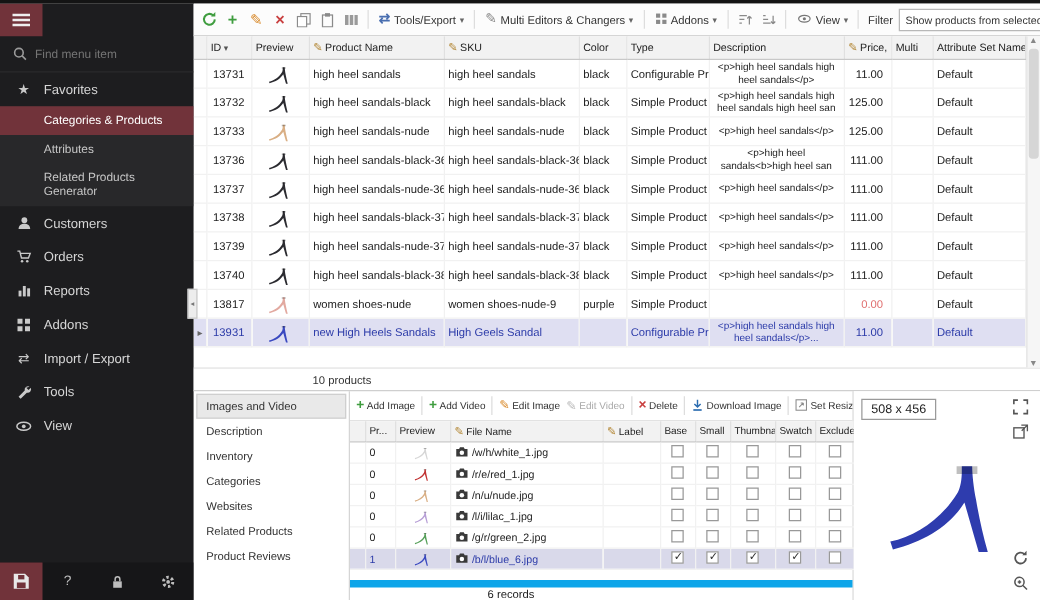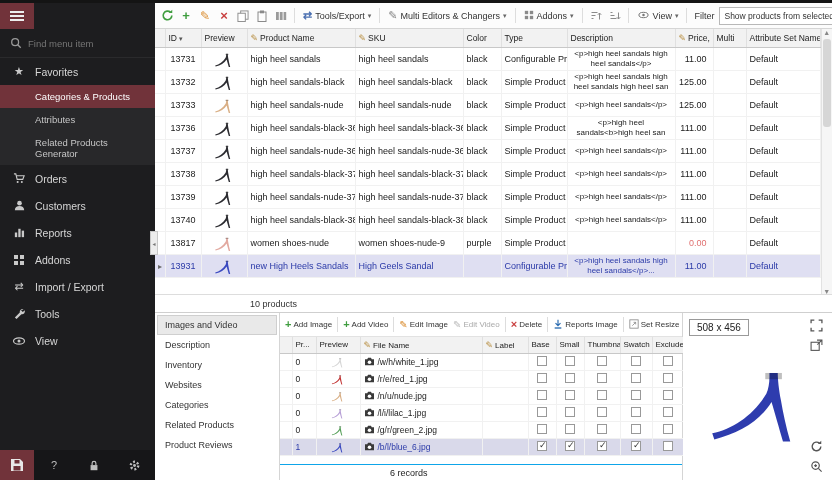--- a/index.html
+++ b/index.html
@@ -70,21 +70,21 @@
 .mbtn.disabled{color:#aaa}
 table.mgrid{border-collapse:collapse;table-layout:fixed;width:403px;font-size:8.5px}
 .mgrid th{height:16px;background:#f2f2f2;border-right:1px solid #e0e0e0;border-bottom:1px solid #c8c8c8;font-weight:normal;text-align:left;padding:0 3px;overflow:hidden;white-space:nowrap;font-size:8px}
 .mgrid td{height:17px;border-right:1px solid #f1f1f1;border-bottom:1px solid #f1f1f1;padding:0 3px;overflow:hidden;white-space:nowrap}
 .mgrid tr[data-sel="true"]{background:#d9d9ea}
 .msm{width:22px;height:14px;display:block;margin:0 auto}
 .cam{width:11px;height:9px;margin-right:3px;vertical-align:-1px}
 .m-cb{text-align:center}
 .cb{display:inline-block;width:10px;height:10px;border:1px solid #999;background:#fff;position:relative;cursor:pointer}
 .cb[data-on="true"]::after{content:"✓";position:absolute;left:1px;top:-2px;font-size:9px;color:#333}
-.mstatus{height:16px;font-size:9px;display:flex;align-items:center;padding-left:110px;border-top:1px solid #0ea5e9;margin-top:auto}
+.mstatus{height:16px;font-size:9px;display:flex;align-items:center;padding-left:110px;border-top:6px solid #0ea5e9;margin-top:auto}
 
 
 .previewpane{flex:1;position:relative;background:#fff;overflow:hidden}
 .sizebox{position:absolute;top:6px;left:6px;border:1px solid #9a9a9a;padding:2px 7px;font-size:10px;color:#222;background:#fff}
 .pv-ico{position:absolute;width:14px;height:14px;cursor:pointer}
 .bigshoe{position:absolute;left:50%;top:52%;transform:translate(-50%,-50%);width:104px;height:128px}
 
 
 .collapse-tab{position:absolute;left:150px;top:228px;width:8px;height:24px;background:#ededed;border:1px solid #c8c8c8;display:flex;align-items:center;justify-content:center;font-size:6px;color:#777;cursor:pointer;z-index:5}
 </style>
@@ -123,35 +123,35 @@
         <span>Favorites</span>
       </div>
       <div class="sub">
         <div class="sub-item sel">Categories &amp; Products</div>
         <div class="sub-item">Attributes</div>
         <div class="sub-item">Related Products Generator</div>
       </div>
       <div class="nav-item">
         <span class="ic">
             <svg width="13" height="13" viewBox="0 0 14 14">
+              <circle cx="7" cy="4.5" r="2.5" fill="#c9c9c9"></circle>
+              <path d="M2 12c0-3 2.2-4.5 5-4.5S12 9 12 12z" fill="#c9c9c9"></path>
+            </svg>
+          </span>
+        <span>Customers</span>
+      </div>
+      <div class="nav-item">
+        <span class="ic">
+            <svg width="13" height="13" viewBox="0 0 14 14">
               <path d="M1 2h2l1.5 6h6L12 4H4" fill="none" stroke="#c9c9c9" stroke-width="1.2"></path>
               <circle cx="5" cy="10.8" r="1.1" fill="#c9c9c9"></circle>
               <circle cx="9.5" cy="10.8" r="1.1" fill="#c9c9c9"></circle>
             </svg>
           </span>
         <span>Orders</span>
-      </div>
-      <div class="nav-item">
-        <span class="ic">
-            <svg width="13" height="13" viewBox="0 0 14 14">
-              <circle cx="7" cy="4.5" r="2.5" fill="#c9c9c9"></circle>
-              <path d="M2 12c0-3 2.2-4.5 5-4.5S12 9 12 12z" fill="#c9c9c9"></path>
-            </svg>
-          </span>
-        <span>Customers</span>
       </div>
       <div class="nav-item">
         <span class="ic">
             <svg width="13" height="13" viewBox="0 0 14 14">
               <rect x="2" y="7" width="2.5" height="5" fill="#c9c9c9"></rect>
               <rect x="5.7" y="3" width="2.5" height="9" fill="#c9c9c9"></rect>
               <rect x="9.4" y="5" width="2.5" height="7" fill="#c9c9c9"></rect>
             </svg>
           </span>
         <span>Reports</span>
@@ -524,22 +524,22 @@
     <div class="statusbar">
       <span>10 products</span>
     </div>
 
     <div class="bottom">
 
       <div class="tabs">
         <div class="tab sel">Images and Video</div>
         <div class="tab">Description</div>
         <div class="tab">Inventory</div>
+        <div class="tab">Categories</div>
         <div class="tab">Websites</div>
-        <div class="tab">Categories</div>
         <div class="tab">Related Products</div>
         <div class="tab">Product Reviews</div>
       </div>
 
       <div class="mediapanel">
         <div class="mtoolbar">
           <span class="mbtn">
               <span class="g-green" style="font-size:11px">+</span>
               <span>Add Image</span>
             </span>
@@ -561,21 +561,21 @@
           <span class="mbtn">
               <span class="g-red" style="font-size:11px">×</span>
               <span>Delete</span>
             </span>
           <span class="vsep"></span>
           <span class="mbtn">
               <span><svg width="10" height="10" viewBox="0 0 12 12">
                   <path d="M6 1v6M3 5l3 3 3-3" stroke="#2b6cb0" fill="none" stroke-width="1.4"></path>
                   <rect x="2" y="10" width="8" height="1.6" fill="#2b6cb0"></rect>
                 </svg></span>
-              <span>Reports Image</span>
+              <span>Download Image</span>
             </span>
           <span class="vsep"></span>
           <span class="mbtn">
               <span><svg width="10" height="10" viewBox="0 0 12 12">
                   <rect x="1" y="1" width="10" height="10" fill="none" stroke="#8a8a8a"></rect>
                   <path d="M4 8 L8 4 M8 4H5.5 M8 4V6.5" stroke="#8a8a8a" fill="none"></path>
                 </svg></span>
               <span>Set Resize Rule</span>
             </span>
         </div>

